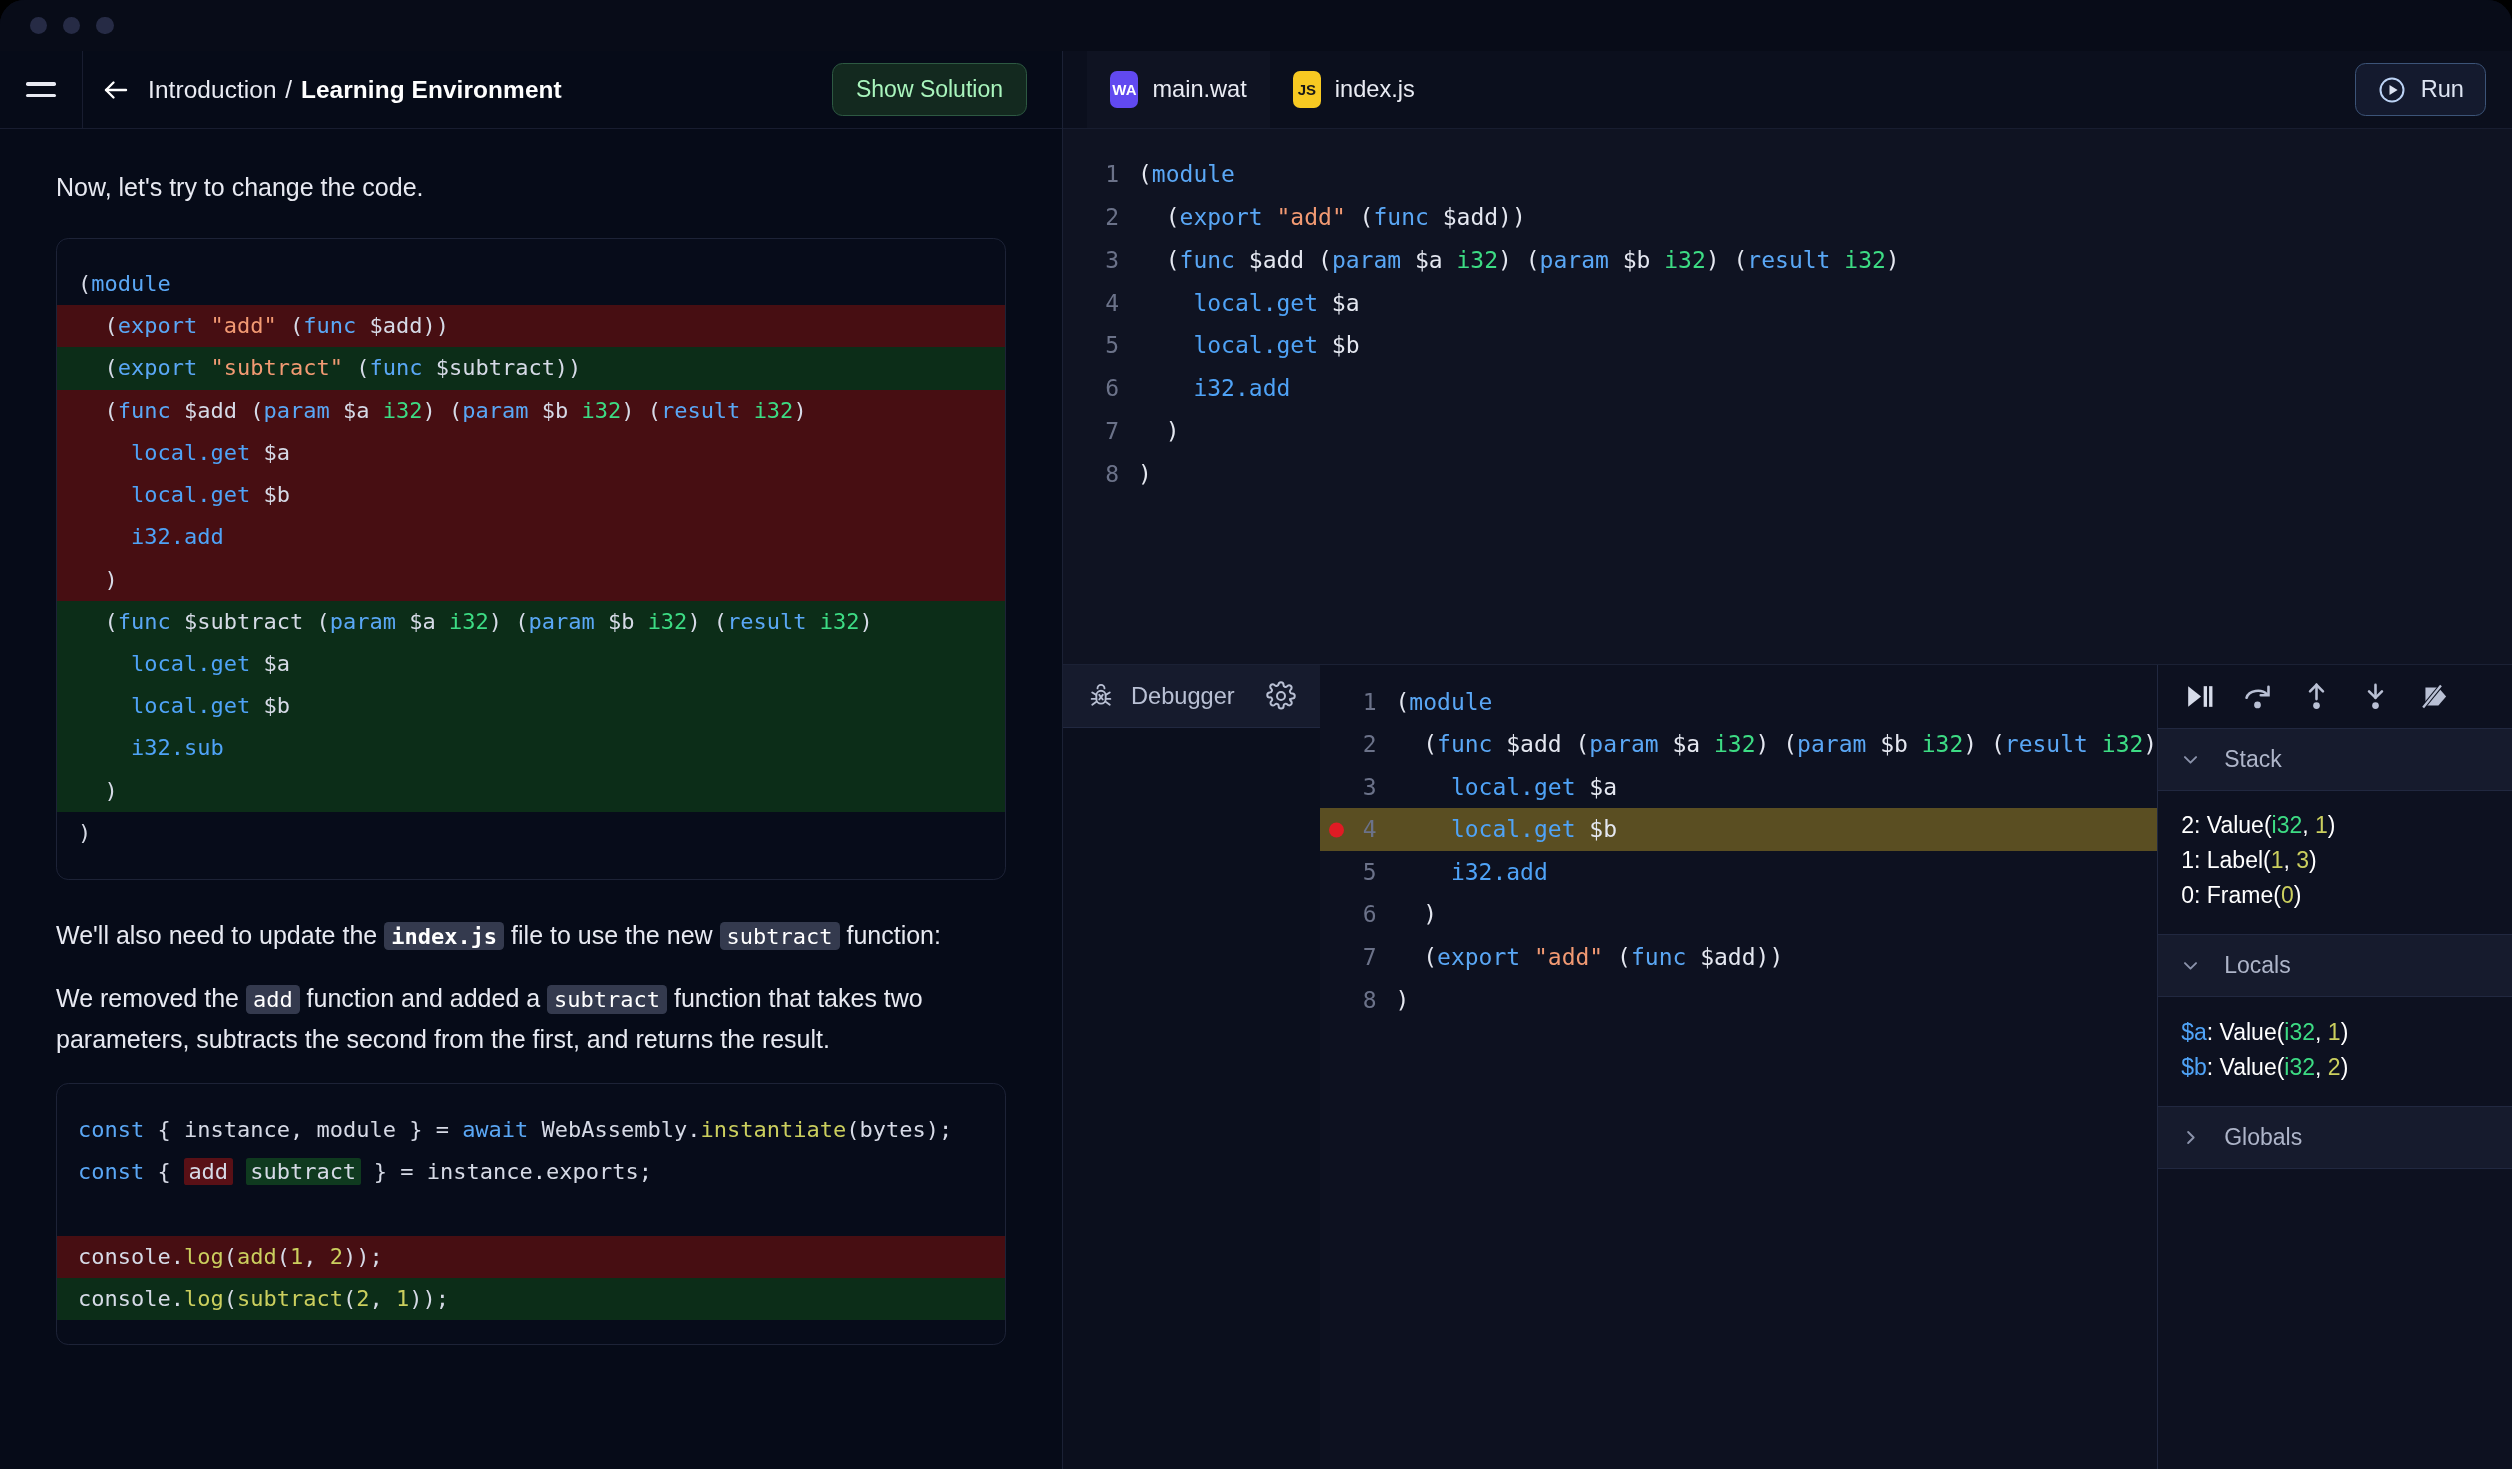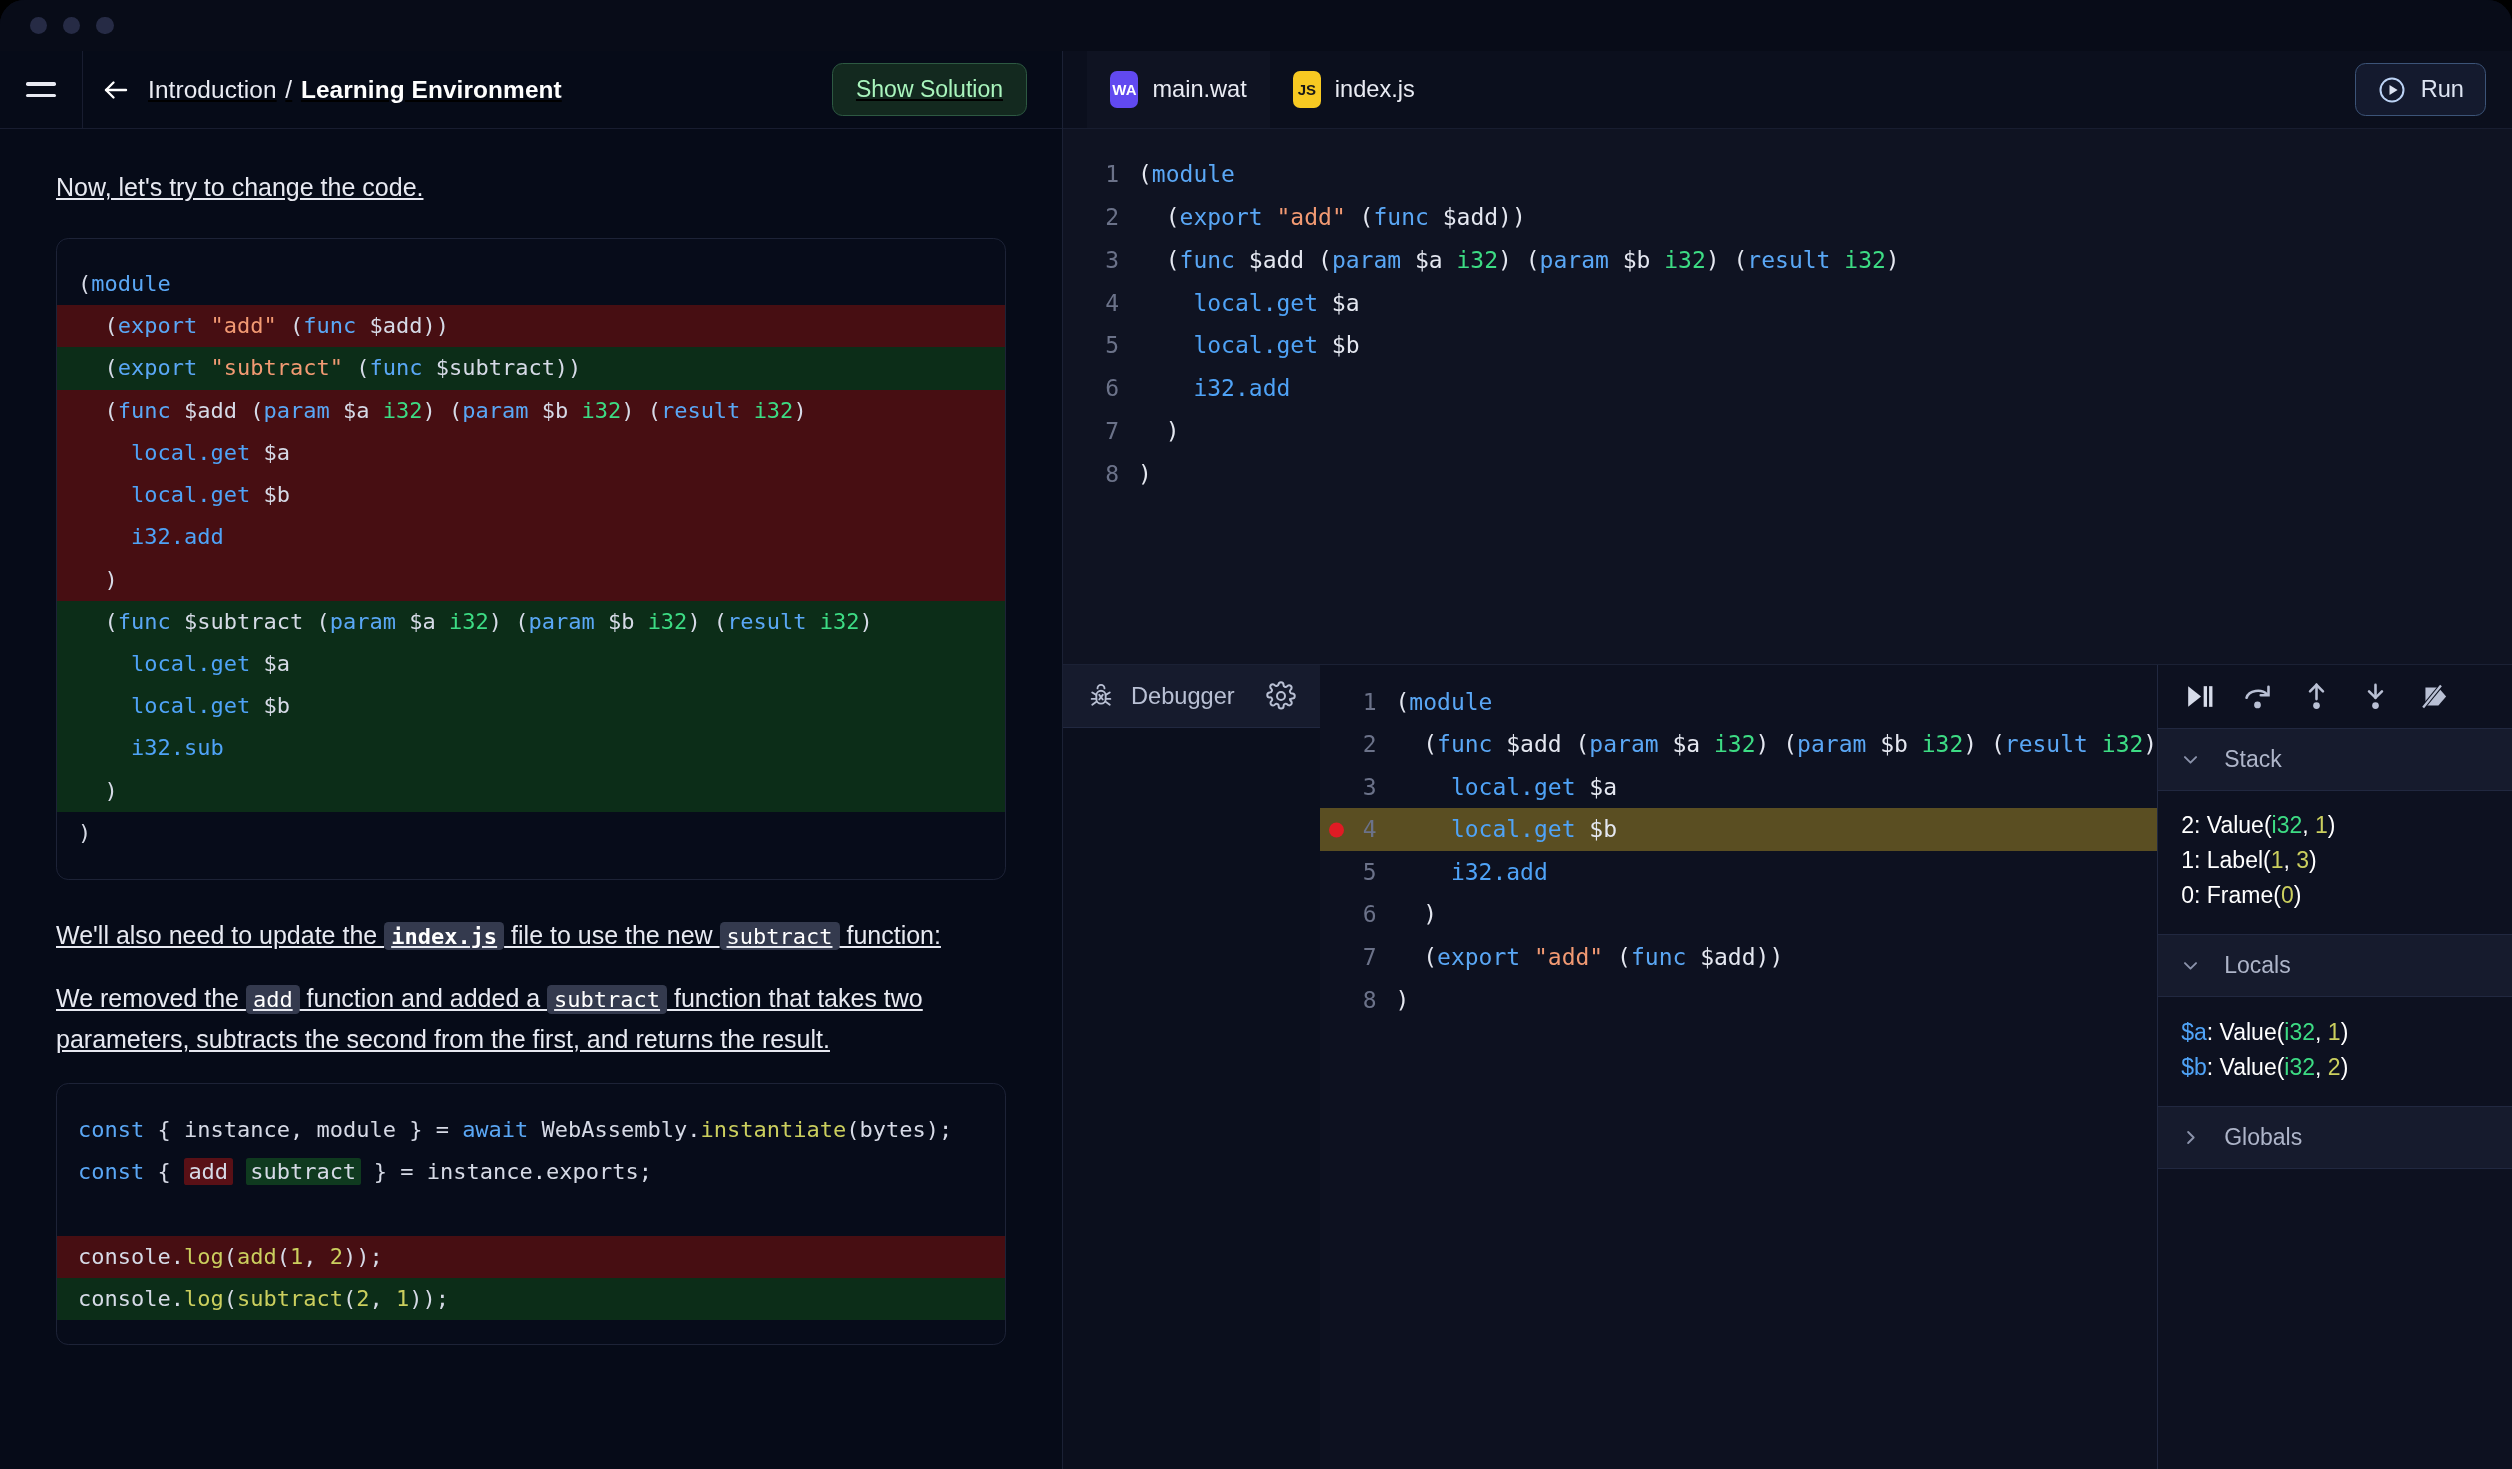--- a/index.html
+++ b/index.html
@@ -34,21 +34,20 @@
     width: 1063px; flex: 0 0 1063px;
     background: #060b18;
     display: flex; flex-direction: column;
     border-right: 1.7px solid #1b2135;
     min-height: 0;
   }
   .left-header {
     height: 78px; flex: 0 0 78px;
     display: flex; align-items: center;
     border-bottom: 1.7px solid #181d30;
-    text-decoration: underline;
   }
   .menu-btn {
     width: 83px; height: 100%;
     display: flex; align-items: center; justify-content: center;
     border-right: 1.7px solid #181d30;
     cursor: pointer;
   }
   .hamburger { width: 30px; height: 17.4px; position: relative; }
   .hamburger i {
     position: absolute; left: 0; width: 30px; height: 3.5px;
@@ -84,21 +83,21 @@
     cursor: pointer;
     font-family: "Liberation Sans", sans-serif;
   }
 
   .left-content {
     flex: 1; overflow: hidden;
     padding: 38px 56px 0 56px;
   }
   .lesson-para {
     color: #e7e9f1; font-size: 25px; line-height: 1.62;
-    margin-bottom: 23px; max-width: 898px; text-decoration: underline;
+    margin-bottom: 23px; max-width: 898px;
   }
   .inline-code {
     font-family: "DejaVu Sans Mono", monospace;
     background: #343a4e; color: #ffffff;
     font-size: 22px;
     padding: 1.7px 7px; border-radius: 4.4px;
   }
   .inline-code.bold { font-weight: 700; }
 
   

